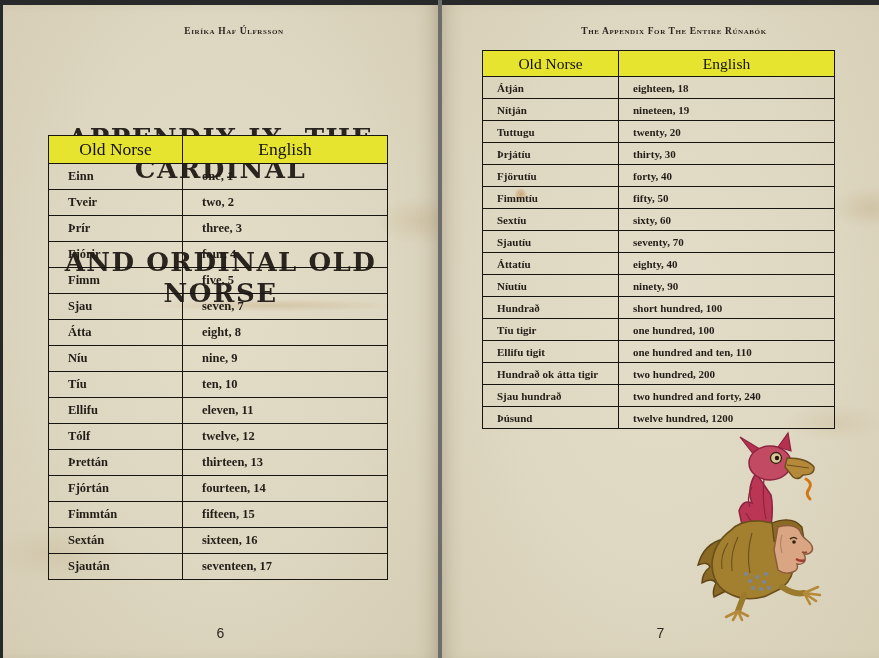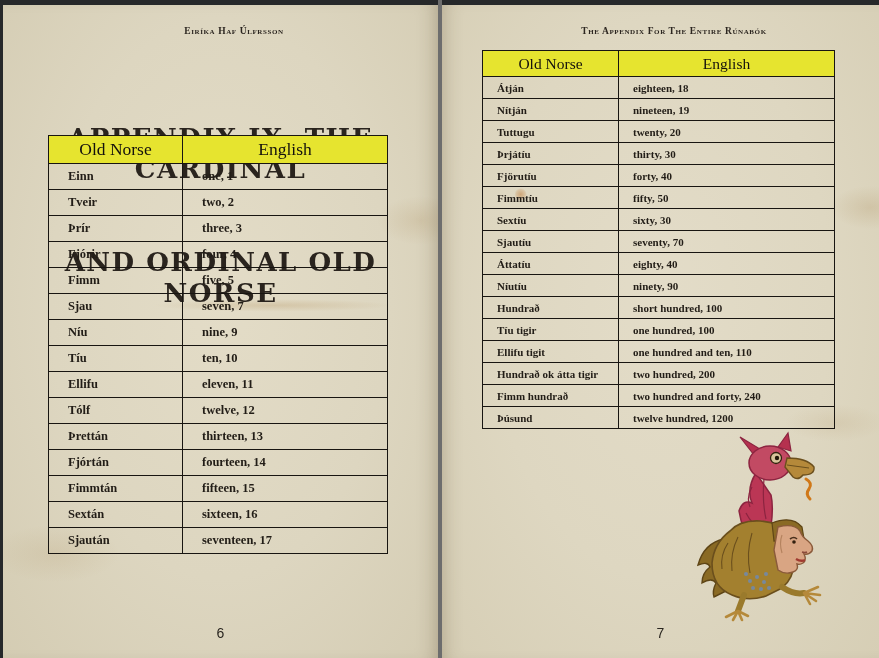--- a/index.html
+++ b/index.html
@@ -105,20 +105,24 @@
         </tr>
         <tr>
           <td class="c1">Fimm</td>
           <td class="c2">five, 5</td>
         </tr>
         <tr>
           <td class="c1">Sjau</td>
           <td class="c2">seven, 7</td>
         </tr>
         <tr>
+          <td class="c1">Átta</td>
+          <td class="c2">eight, 8</td>
+        </tr>
+        <tr>
           <td class="c1">Níu</td>
           <td class="c2">nine, 9</td>
         </tr>
         <tr>
           <td class="c1">Tíu</td>
           <td class="c2">ten, 10</td>
         </tr>
         <tr>
           <td class="c1">Ellifu</td>
           <td class="c2">eleven, 11</td>
@@ -183,21 +187,21 @@
         <tr>
           <td class="c1">Fjörutíu</td>
           <td class="c2">forty, 40</td>
         </tr>
         <tr>
           <td class="c1">Fimmtíu</td>
           <td class="c2">fifty, 50</td>
         </tr>
         <tr>
           <td class="c1">Sextíu</td>
-          <td class="c2">sixty, 30</td>
+          <td class="c2">sixty, 60</td>
         </tr>
         <tr>
           <td class="c1">Sjautíu</td>
           <td class="c2">seventy, 70</td>
         </tr>
         <tr>
           <td class="c1">Áttatíu</td>
           <td class="c2">eighty, 40</td>
         </tr>
         <tr>
@@ -214,21 +218,21 @@
         </tr>
         <tr>
           <td class="c1">Ellifu tigit</td>
           <td class="c2">one hundred and ten, 110</td>
         </tr>
         <tr>
           <td class="c1">Hundrað ok átta tigir</td>
           <td class="c2">two hundred, 200</td>
         </tr>
         <tr>
-          <td class="c1">Fimm hundrað</td>
+          <td class="c1">Sjau hundrað</td>
           <td class="c2">two hundred and forty, 240</td>
         </tr>
         <tr>
           <td class="c1">Þúsund</td>
           <td class="c2">twelve hundred, 1200</td>
         </tr>
       </tbody>
   </table>
 
   <svg class="illustration" viewBox="0 0 150 195">

